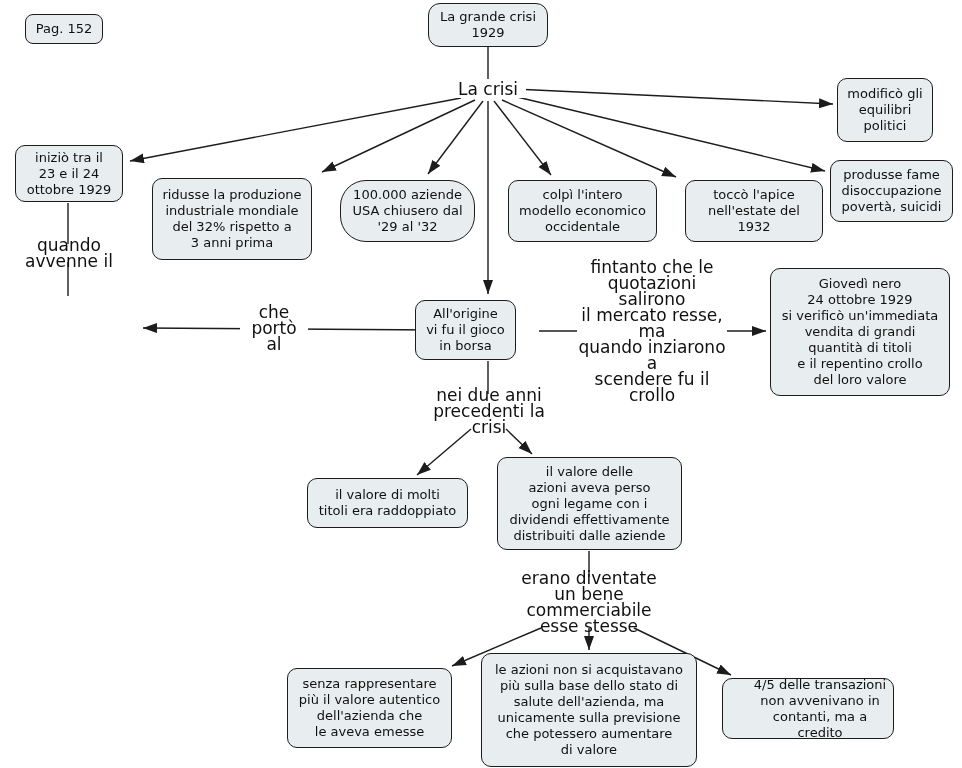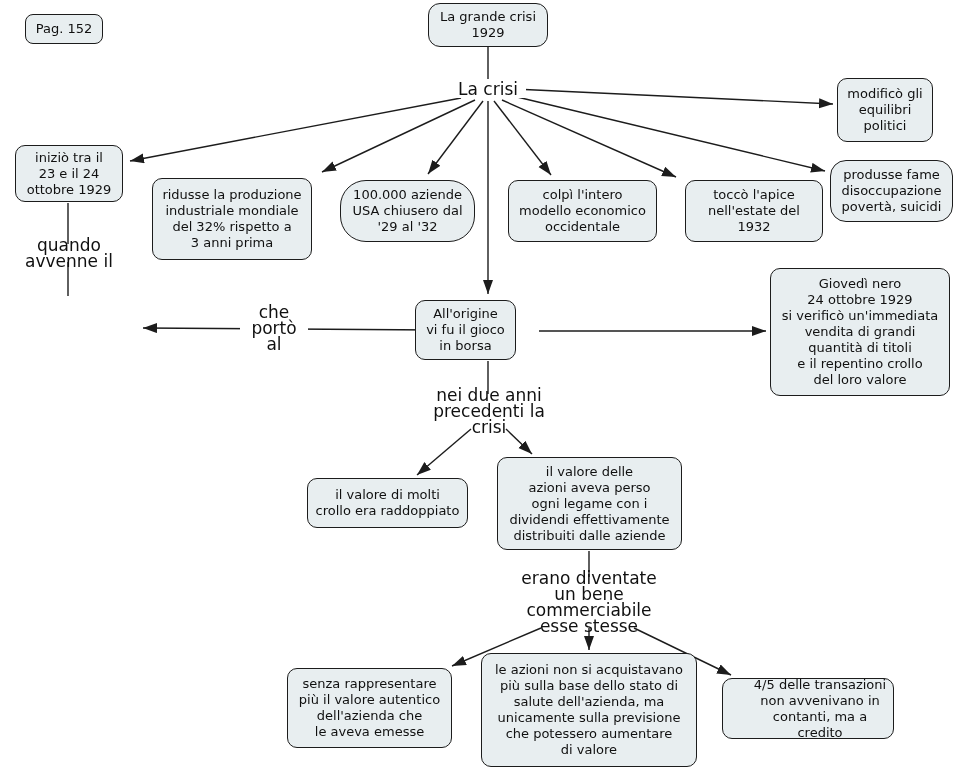--- a/index.html
+++ b/index.html
@@ -49,21 +49,21 @@
   }
   
   #n-pag{left:25px;top:14px;width:78px;height:30px;border-radius:8px;}
   #n-grande{left:428px;top:3px;width:120px;height:44px;border-radius:12px;}
   #n-modifico{left:837px;top:78px;width:96px;height:64px;}
   #n-inizio{left:15px;top:145px;width:108px;height:57px;}
   #n-ridusse{left:152px;top:178px;width:160px;height:82px;}
   #n-aziende{left:340px;top:180px;width:135px;height:62px;border-radius:26px;}
   #n-colpi{left:508px;top:180px;width:149px;height:62px;}
   #n-tocco{left:685px;top:180px;width:138px;height:62px;}
-  #n-produsse{left:830px;top:160px;width:123px;height:62px;border-radius:16px;}
+  #n-produsse{left:830px;top:160px;width:123px;height:62px;}
   #n-crollo{left:2px;top:297px;width:135px;height:62px;}
   #n-origine{left:415px;top:300px;width:101px;height:60px;}
   #n-giovedi{left:770px;top:268px;width:180px;height:128px;}
   #n-valore-molti{left:307px;top:478px;width:161px;height:50px;}
   #n-valore-azioni{left:497px;top:457px;width:185px;height:93px;}
   #n-senza{left:287px;top:668px;width:165px;height:80px;}
   #n-azioni-non{left:481px;top:653px;width:216px;height:114px;}
   #n-quattro{left:722px;top:678px;width:172px;height:61px;padding-left:28px;}
   
   #l-la-crisi{left:450px;top:80px;width:76px;height:18px;}
@@ -102,20 +102,25 @@
     <line x1="589" y1="551" x2="589" y2="577"></line>
     <line x1="541" y1="628" x2="452" y2="666" marker-end="url(#arw)"></line>
     <line x1="589" y1="628" x2="589" y2="650" marker-end="url(#arw)"></line>
     <line x1="634" y1="628" x2="731" y2="675" marker-end="url(#arw)"></line>
   </svg>
 
   <div class="floating-label" id="l-la-crisi">La crisi</div>
   <div class="floating-label" id="l-quando">quando avvenne il</div>
   <div class="floating-label" id="l-che-porto">che portò
 al</div>
+  <div class="floating-label" id="l-fintanto">fintanto che le
+quotazioni salirono
+il mercato resse, ma
+quando inziarono a
+scendere fu il crollo</div>
   <div class="floating-label" id="l-nei-due">nei due anni
 precedenti la crisi</div>
   <div class="floating-label" id="l-erano">erano diventate
 un bene commerciabile
 esse stesse</div>
 
   <div class="node" id="n-pag">Pag. 152</div>
   <div class="node" id="n-grande">La grande crisi
 1929</div>
   <div class="node" id="n-modifico">modificò gli
@@ -144,21 +149,21 @@
 vi fu il gioco
 in borsa</div>
   <div class="node" id="n-giovedi">Giovedì nero
 24 ottobre 1929
 si verificò un'immediata
 vendita di grandi
 quantità di titoli
 e il repentino crollo
 del loro valore</div>
   <div class="node" id="n-valore-molti">il valore di molti
-crollo era raddoppiato</div>
+titoli era raddoppiato</div>
   <div class="node" id="n-valore-azioni">il valore delle
 azioni aveva perso
 ogni legame con i
 dividendi effettivamente
 distribuiti dalle aziende</div>
   <div class="node" id="n-senza">senza rappresentare
 più il valore autentico
 dell'azienda che
 le aveva emesse</div>
   <div class="node" id="n-azioni-non">le azioni non si acquistavano

